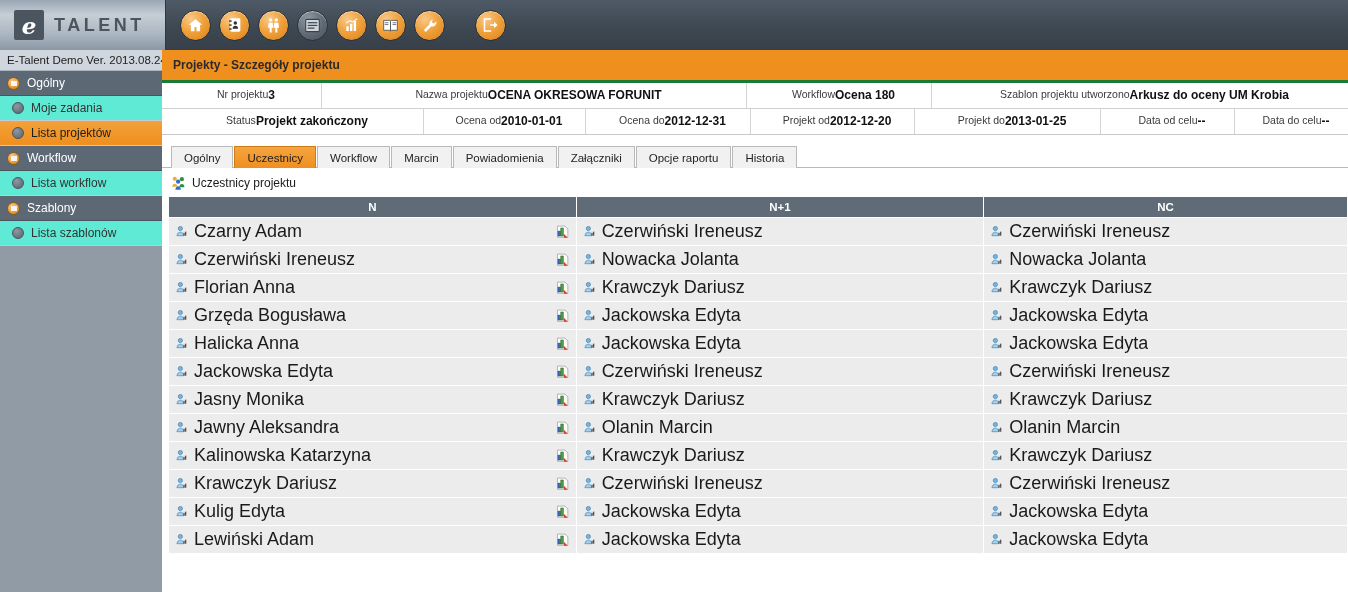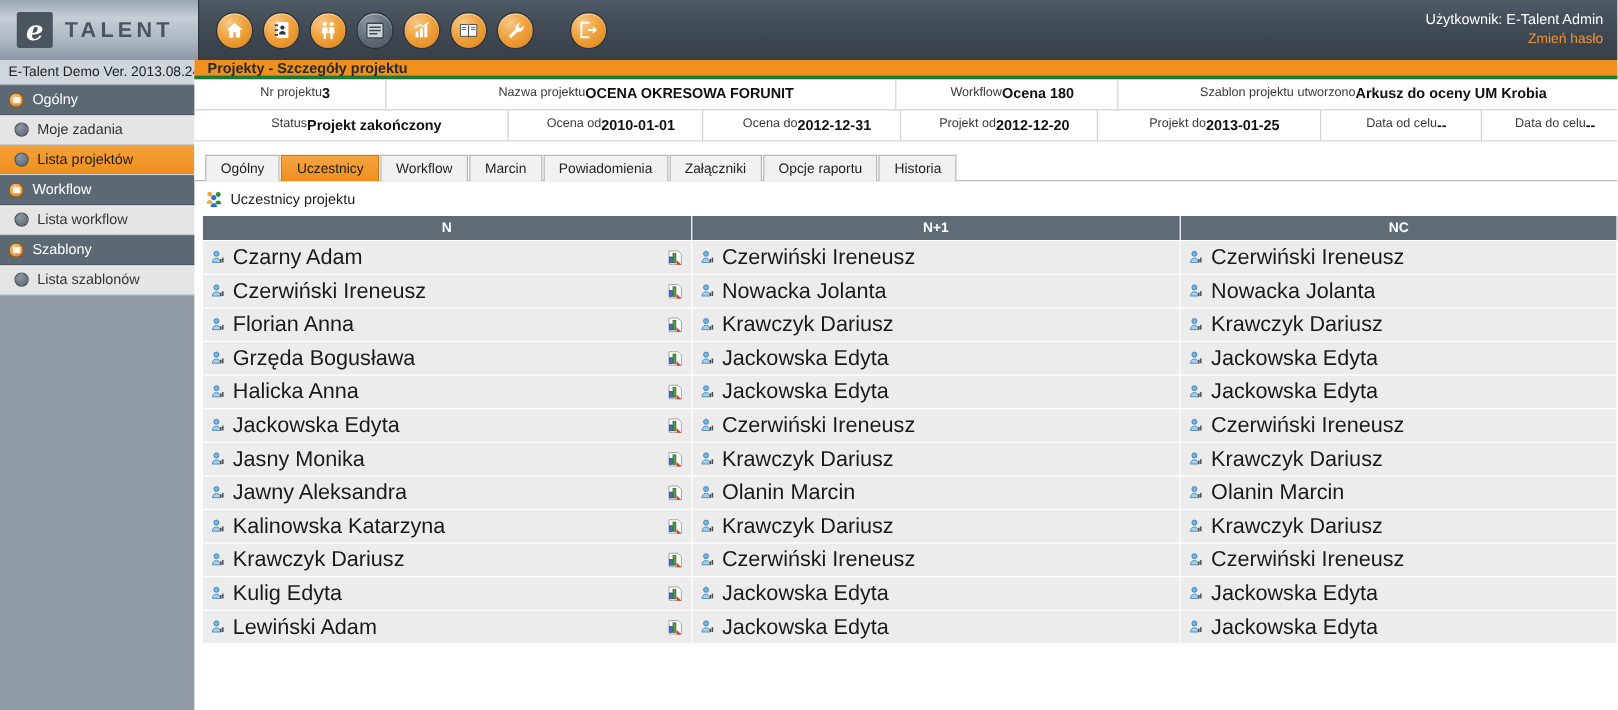--- a/index.html
+++ b/index.html
@@ -72,38 +72,38 @@
     border-bottom: 1px solid #4a545e;
   }
   .grp .dot {
     width: 13px; height: 13px; border-radius: 50%; margin-right: 7px;
     background: radial-gradient(circle at 35% 30%, #f7c78a, #e8912c 70%, #c97a18);
     border: 1px solid #8a5d14;
     display: inline-flex; align-items: center; justify-content: center;
   }
   .grp .dot i { width: 6px; height: 5px; background: #f3f5f7; display: block; }
   .item {
-    height: 25px; background: #e5e5e5; display: flex; align-items: center;
+    height: 25px; background: #5eead4; display: flex; align-items: center;
     padding-left: 12px; color: #333; font-size: 12px; cursor: pointer;
     border-bottom: 1px solid #c4ccd3;
   }
   .item.sel { background: linear-gradient(180deg, #f3a13a 0%, #ef8f1e 100%); color: #1d1d1d; }
   .item .dot {
     width: 12px; height: 12px; border-radius: 50%; margin-right: 7px;
     background: radial-gradient(circle at 35% 30%, #8d98a2, #68737d 70%, #525b64);
     border: 1px solid #4b545c;
   }
 
   
   .main {
     position: absolute; top: 50px; left: 162px; width: 1186px; height: 542px;
     background: #ffffff;
   }
   .page-title {
-    height: 16px; background: #ef8f1e; color: #2a2a2a;
+    height: 33px; background: #ef8f1e; color: #2a2a2a;
     font-size: 12px; font-weight: bold; display: flex; align-items: center;
     padding-left: 11px; border-bottom: 3px solid #1d7a36;
   }
 
   
   .inforow { display: flex; border-bottom: 1px solid #cfcfcf; }
   .inforow.second { border-bottom: 1px solid #c9c9c9; }
   .cell {
     padding: 4px 0 5px 9px; border-right: 1px solid #d3d3d3;
     display: flex; flex-direction: row; justify-content: center;
@@ -223,24 +223,20 @@
       <div class="tbtn-gap"></div>
       <div class="tbtn">
         <svg class="ic" width="17" height="16" viewBox="0 0 24 22">
             <path d="M13 2.5H3.5v17H13" stroke="#fff" stroke-width="2.2" fill="none"></path>
             <path d="M11.5 11h9" stroke="#fff" stroke-width="2.2"></path>
             <path d="M17 6.5 22 11l-5 4.5z" fill="#fff"></path>
           </svg>
       </div>
     </div>
 
-    <div class="userinfo">
-      <div class="uname">Użytkownik: E-Talent Admin</div>
-      <div class="ulink">Zmień hasło</div>
-    </div>
   </div>
 
   <div class="sidebar">
     <div class="ver">E-Talent Demo Ver. 2013.08.24</div>
 
     <div class="grp">
       <span class="dot">
           <i></i>
         </span>
       <span>Ogólny</span>

